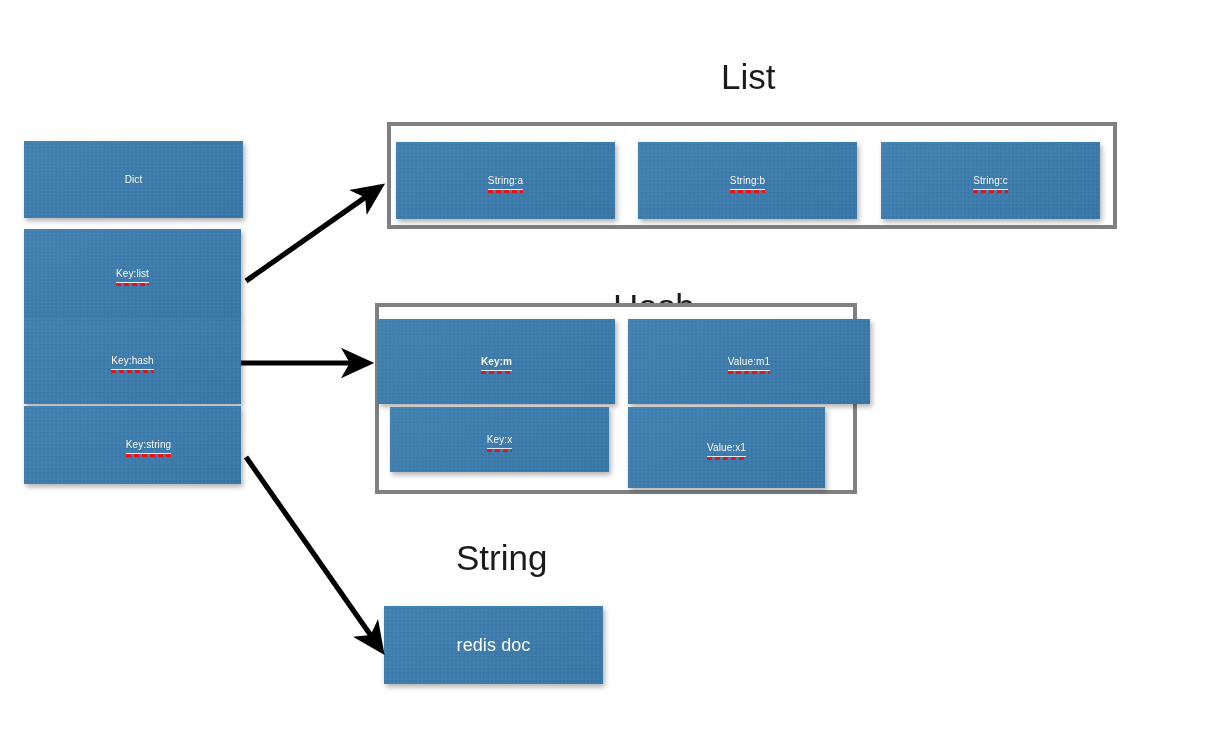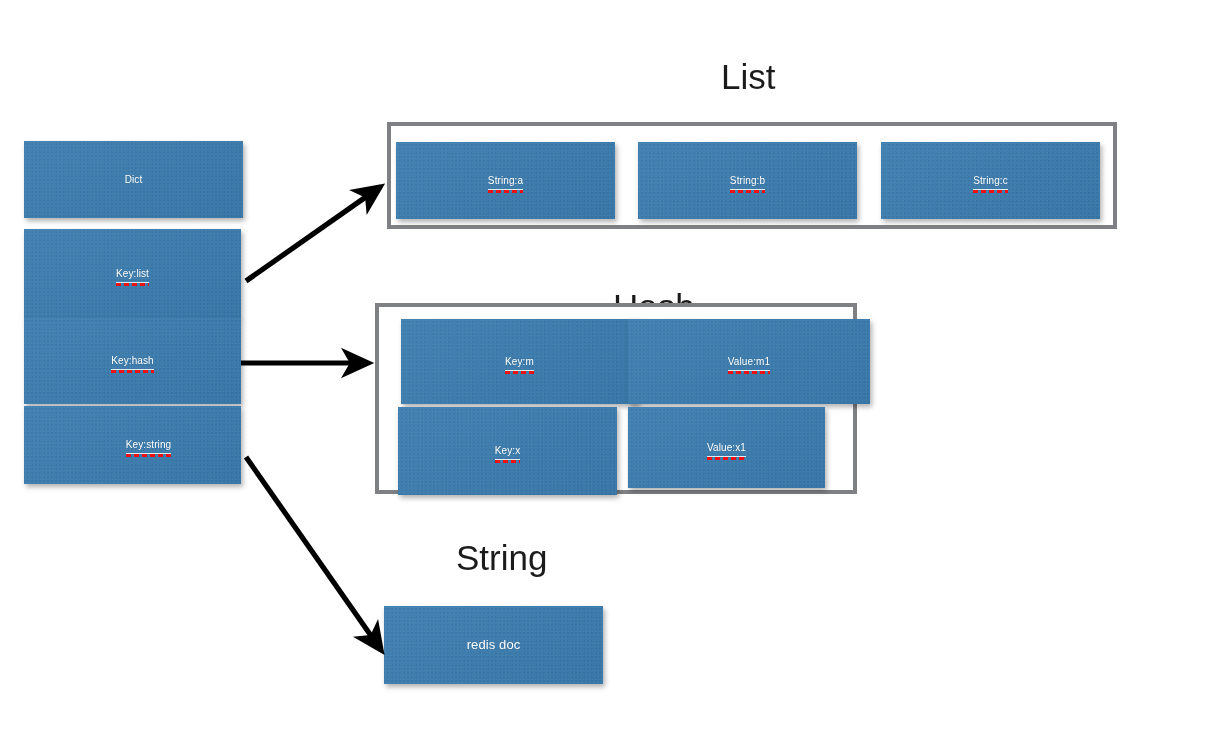--- a/index.html
+++ b/index.html
@@ -69,21 +69,21 @@
   
   .box .lbl.sp::before {
     content: "";
     position: absolute;
     left: 0; right: 0;
     bottom: 0px;
     height: 1px;
     background: rgba(255,255,255,0.85);
   }
   .box .lbl.plain {
-    font-size: 13px;
+    font-size: 18px;
   }
 
   
   .group {
     position: absolute;
     border: 4px solid #7f8083;
     background: #ffffff;
     box-sizing: border-box;
   }
 
@@ -144,29 +144,29 @@
     <span class="lbl sp">String:c</span>
   </div>
 
   <div class="box" style="left:638px; top:142px; width:219px; height:77px;">
     <span class="lbl sp">String:b</span>
   </div>
 
   <div class="group" style="left:375px; top:303px; width:482px; height:191px;">
   </div>
 
-  <div class="box" style="left:401px; top:319px; width:237px; height:85px;">
+  <div class="box" style="left:378px; top:319px; width:237px; height:85px;font-weight:bold;">
     <span class="lbl sp">Key:m</span>
   </div>
 
   <div class="box" style="left:628px; top:319px; width:242px; height:85px;">
     <span class="lbl sp">Value:m1</span>
   </div>
 
-  <div class="box" style="left:398px; top:407px; width:219px; height:88px;">
+  <div class="box" style="left:390px; top:407px; width:219px; height:65px;">
     <span class="lbl sp">Key:x</span>
   </div>
 
   <div class="box" style="left:628px; top:407px; width:197px; height:81px;">
     <span class="lbl sp">Value:x1</span>
   </div>
 
   <div class="box" style="left:384px; top:606px; width:219px; height:78px;">
     <span class="lbl plain">redis doc</span>
   </div>

